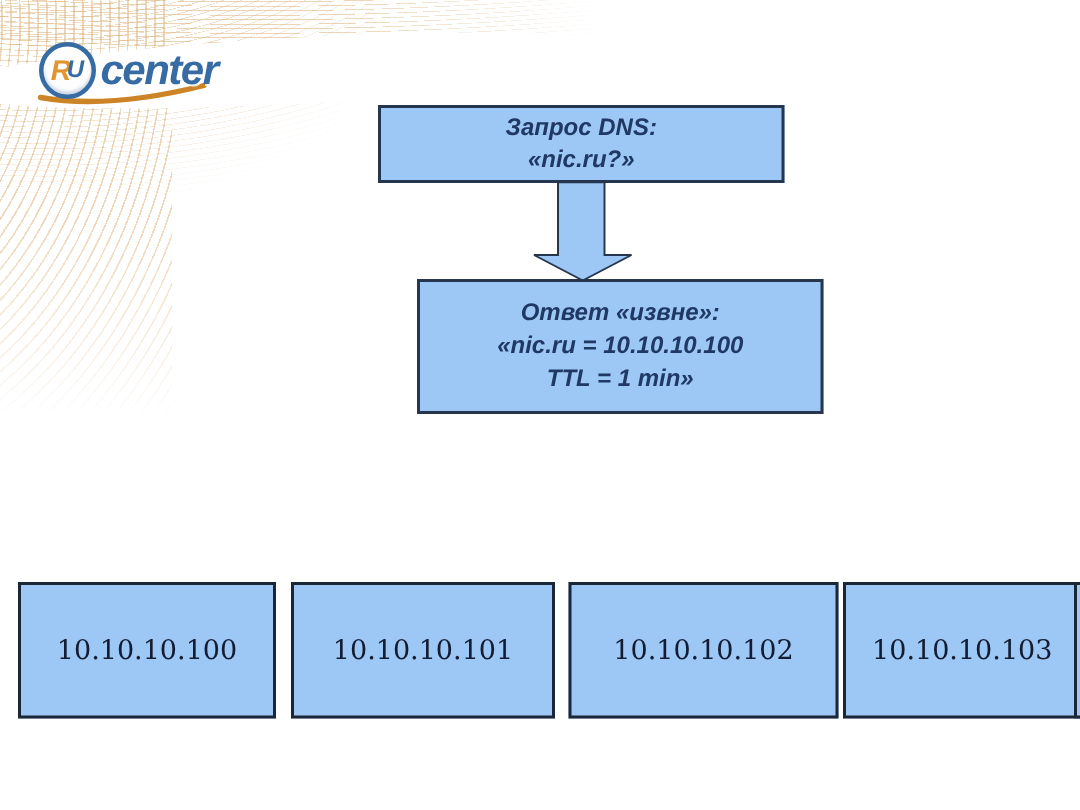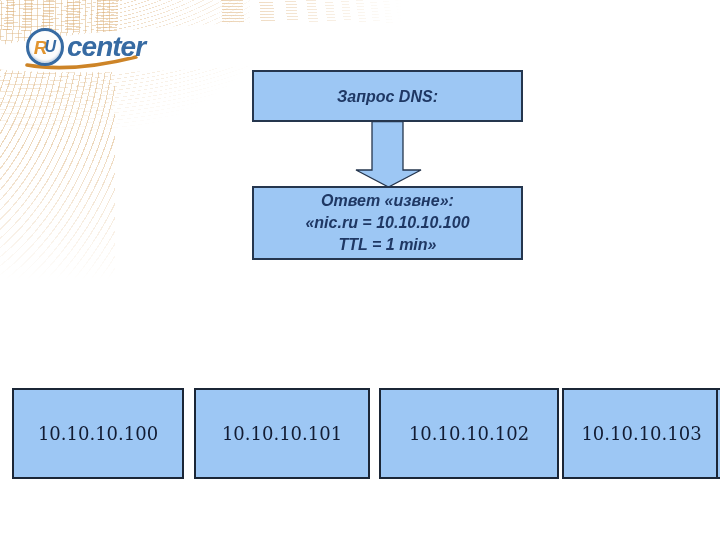--- a/index.html
+++ b/index.html
@@ -70,21 +70,21 @@
   
   .flow-box{
     position:absolute;left:252px;width:271px;box-sizing:border-box;
     background:var(--box-fill);border:2px solid var(--flow-border);
     color:var(--flow-text);font-weight:bold;font-size:16px;line-height:22px;
     display:flex;flex-direction:column;justify-content:center;text-align:center;
     z-index:3;
     font-style:italic;
   }
   .query-box{top:70px;height:52px;line-height:21px;}
-  .answer-box{top:186px;height:74px;}
+  .answer-box{top:186px;height:90px;margin-left:26px;}
 
   .arrow-down{position:absolute;left:355px;top:121px;width:67px;height:67px;z-index:2;}
 
   
   .server-box{
     position:absolute;top:388px;height:91px;box-sizing:border-box;
     background:var(--box-fill);border:2px solid var(--server-border);
     color:var(--server-text);
     font-family:"DejaVu Serif", serif;font-size:18px;
     display:flex;align-items:center;justify-content:center;
@@ -112,20 +112,21 @@
       <span class="u">U</span>
     </div>
     <span class="logo-wordmark">center</span>
   </div>
   <svg class="logo-swoosh" width="116" height="20" viewBox="0 0 116 20">
     <path d="M3 11 Q 48 19 112 3" fill="none" style="stroke:var(--logo-swoosh)" stroke-width="3.6" stroke-linecap="round"></path>
   </svg>
 
   <div class="flow-box query-box">
     <div>Запрос DNS:</div>
+    <div>«nic.ru?»</div>
   </div>
 
   <svg class="arrow-down" width="67" height="67" viewBox="0 0 67 67">
     <polygon points="17,0.5 48,0.5 48,49 66,49 33.5,66 1,49 17,49" style="fill:var(--box-fill);stroke:var(--flow-border)" stroke-width="1.3"></polygon>
   </svg>
 
   <div class="flow-box answer-box">
     <div>Ответ «извне»:</div>
     <div>«nic.ru = 10.10.10.100</div>
     <div>TTL = 1 min»</div>

